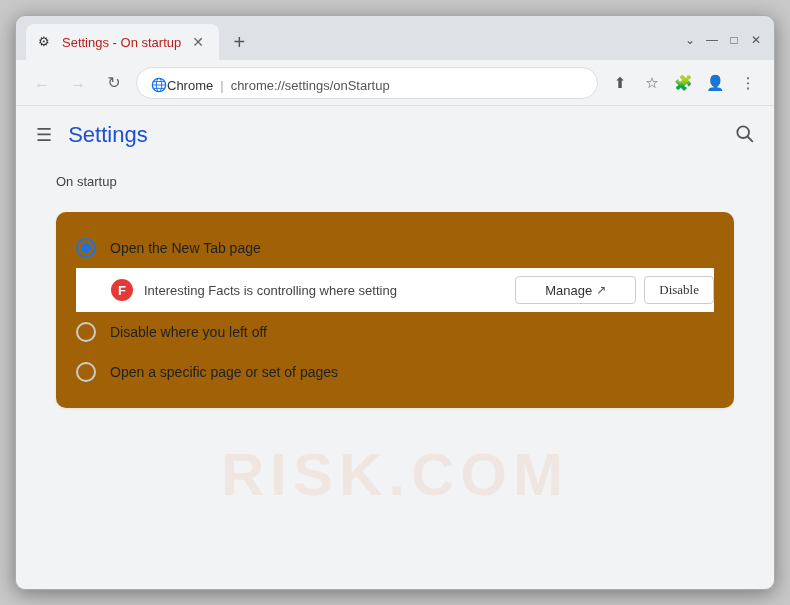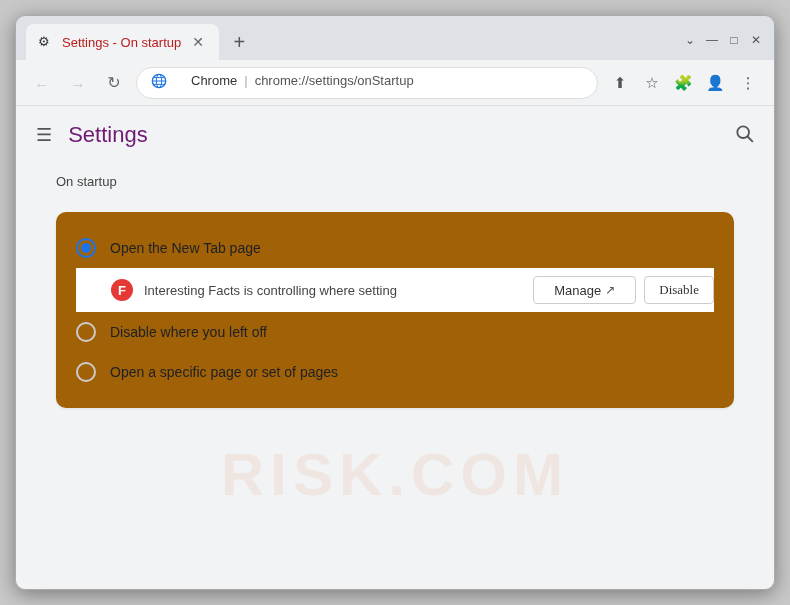--- a/index.html
+++ b/index.html
@@ -134,23 +134,23 @@
     .nav-btn.disabled {
       color: #ccc;
       cursor: default;
     }
 
     .address-bar {
       flex: 1;
       background: #fff;
       border-radius: 20px;
       display: flex;
-      align-items: flex-start;
+      align-items: flex-end;
       padding: 5px 14px;
-      gap: 24px;
+      gap: 0;
       height: 32px;
       border: 1px solid #ddd;
       font-size: 13px;
       color: #333;
     }
 
     .address-text {
       display: flex;
       align-items: center;
       gap: 5px;
@@ -215,21 +215,21 @@
 
     .hamburger-icon {
       font-size: 18px;
       color: #555;
       cursor: pointer;
     }
 
     .settings-title {
       font-size: 22px;
       font-weight: 400;
-      color: #701a75;
+      color: #1d4ed8;
     }
 
     .search-icon-btn {
       font-size: 18px;
       color: #555;
       cursor: pointer;
     }
 
     
     .settings-body {
@@ -312,21 +312,21 @@
 
     .sub-row-buttons {
       display: flex;
       gap: 8px;
     }
 
     .btn-manage {
       border: 1px solid #ccc;
       background: #fff;
       border-radius: 4px;
-      padding: 5px 20px;
+      padding: 5px 29px;
       font-size: 13px;
       color: #333;
       cursor: pointer;
       display: flex;
       align-items: center;
       gap: 4px;
     }
 
     .btn-disable {
       border: 1px solid #ccc;

